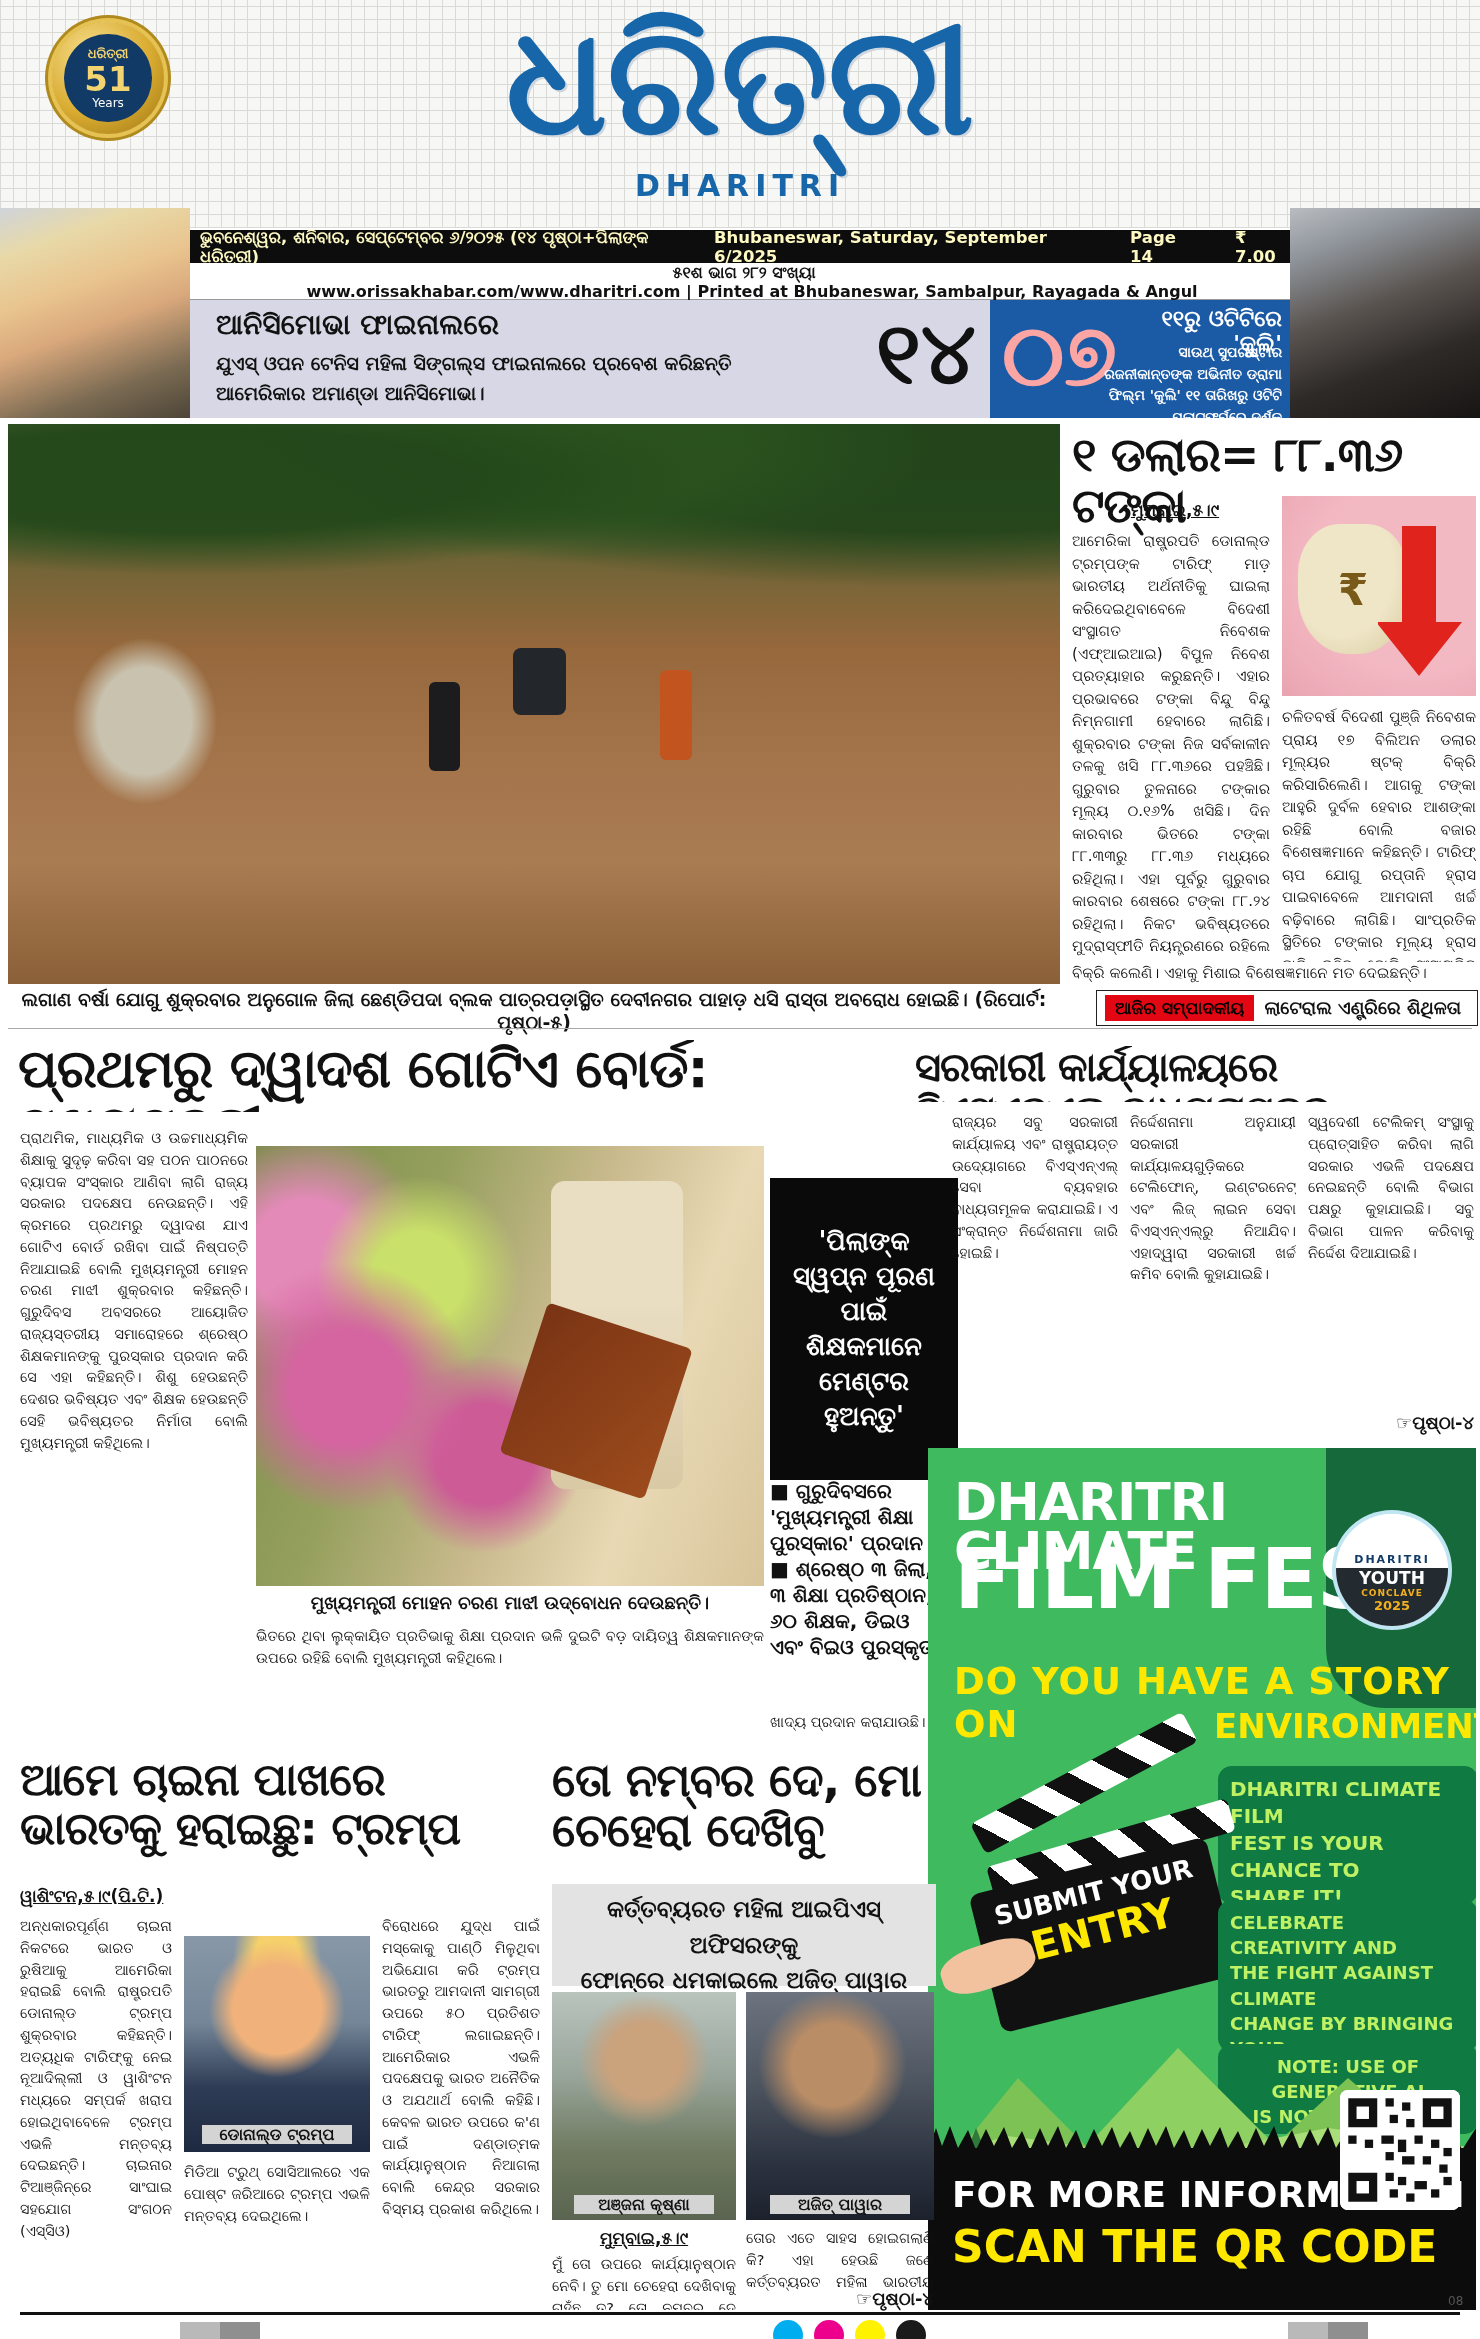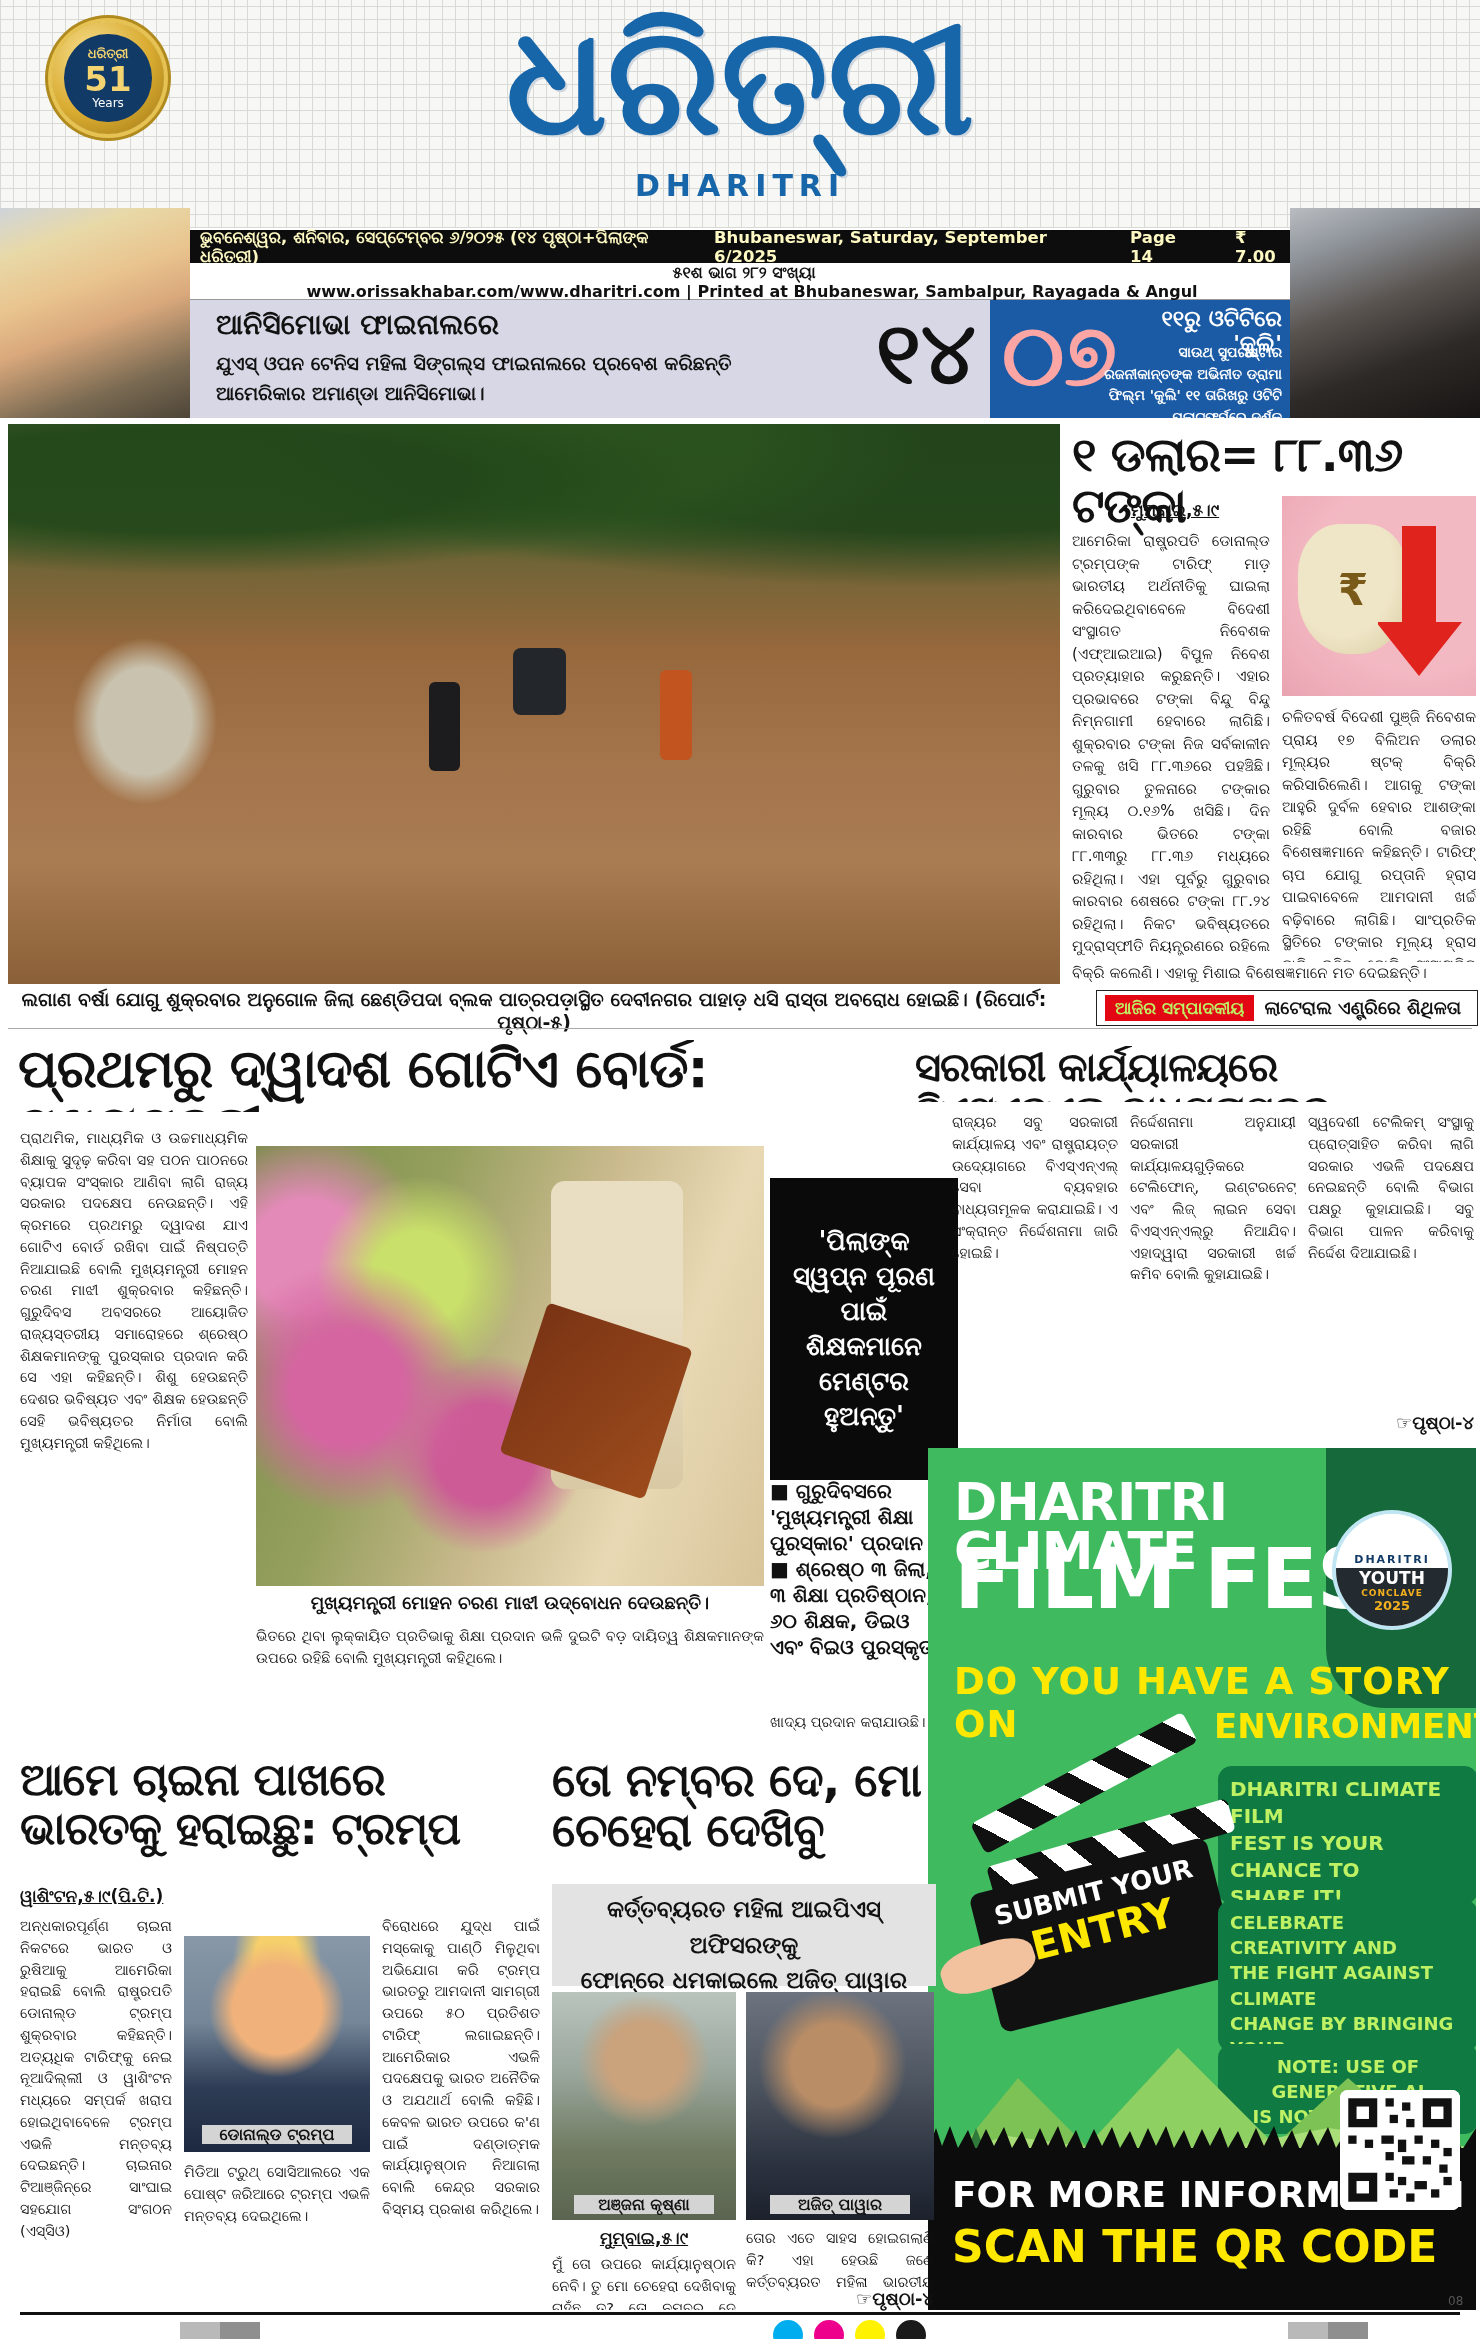--- a/index.html
+++ b/index.html
@@ -24,21 +24,21 @@
   .big-num{font-weight:bold;line-height:1;}
   .photo{background:#888;}
   .caption{font-weight:bold;text-align:center;}
   .headline{font-weight:bold;line-height:1.08;letter-spacing:-1px;}
   .body-txt{font-size:14.5px;line-height:1.5;text-align:justify;}
   .dateline{font-weight:bold;text-decoration:underline;text-align:center;}
   .quote-box{background:#0a0a0a;color:#fff;font-weight:bold;text-align:center;
              display:flex;align-items:center;justify-content:center;padding:10px;}
   .bullet{font-weight:bold;font-size:20px;line-height:1.3;}
   .ed-box{border:1.5px solid #222;display:flex;align-items:center;background:#fff;}
-  .ed-badge{background:#e30613;color:#bef264;font-weight:bold;padding:3px 10px;}
+  .ed-badge{background:#e30613;color:#000000;font-weight:bold;padding:3px 10px;}
   .gray-cap{background:#d4d4d4;color:#111;font-weight:bold;text-align:center;}
   .ad{background:#3fba5f;}
   .ad-title{color:#fff;font-weight:bold;line-height:.95;letter-spacing:-1px;}
   .ad-yellow{color:#ffe800;font-weight:bold;}
   .ad-panel{background:#0f7a42;border-radius:14px;color:#bef264;font-weight:bold;}
   .clapper{background:#111;border-radius:10px;transform:rotate(-14deg);color:#fff;}
   .stripe{background:repeating-linear-gradient(55deg,#111 0 22px,#fff 22px 44px);border-radius:6px;}
   .qr{background:#fff;border-radius:8px;}
   .dot{border-radius:50%;width:30px;height:30px;display:inline-block;margin:0 3px;}
   .finger{font-weight:bold;}

